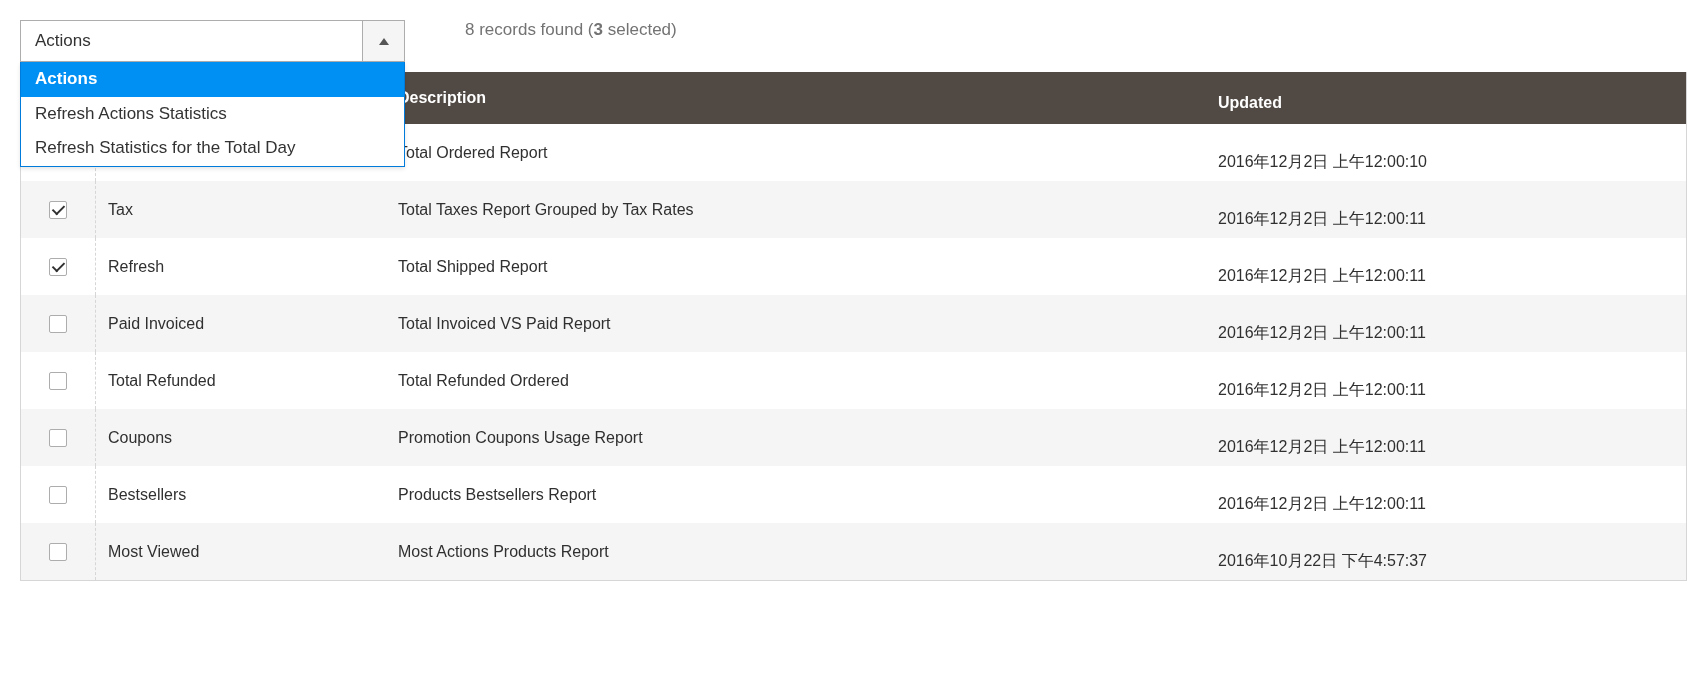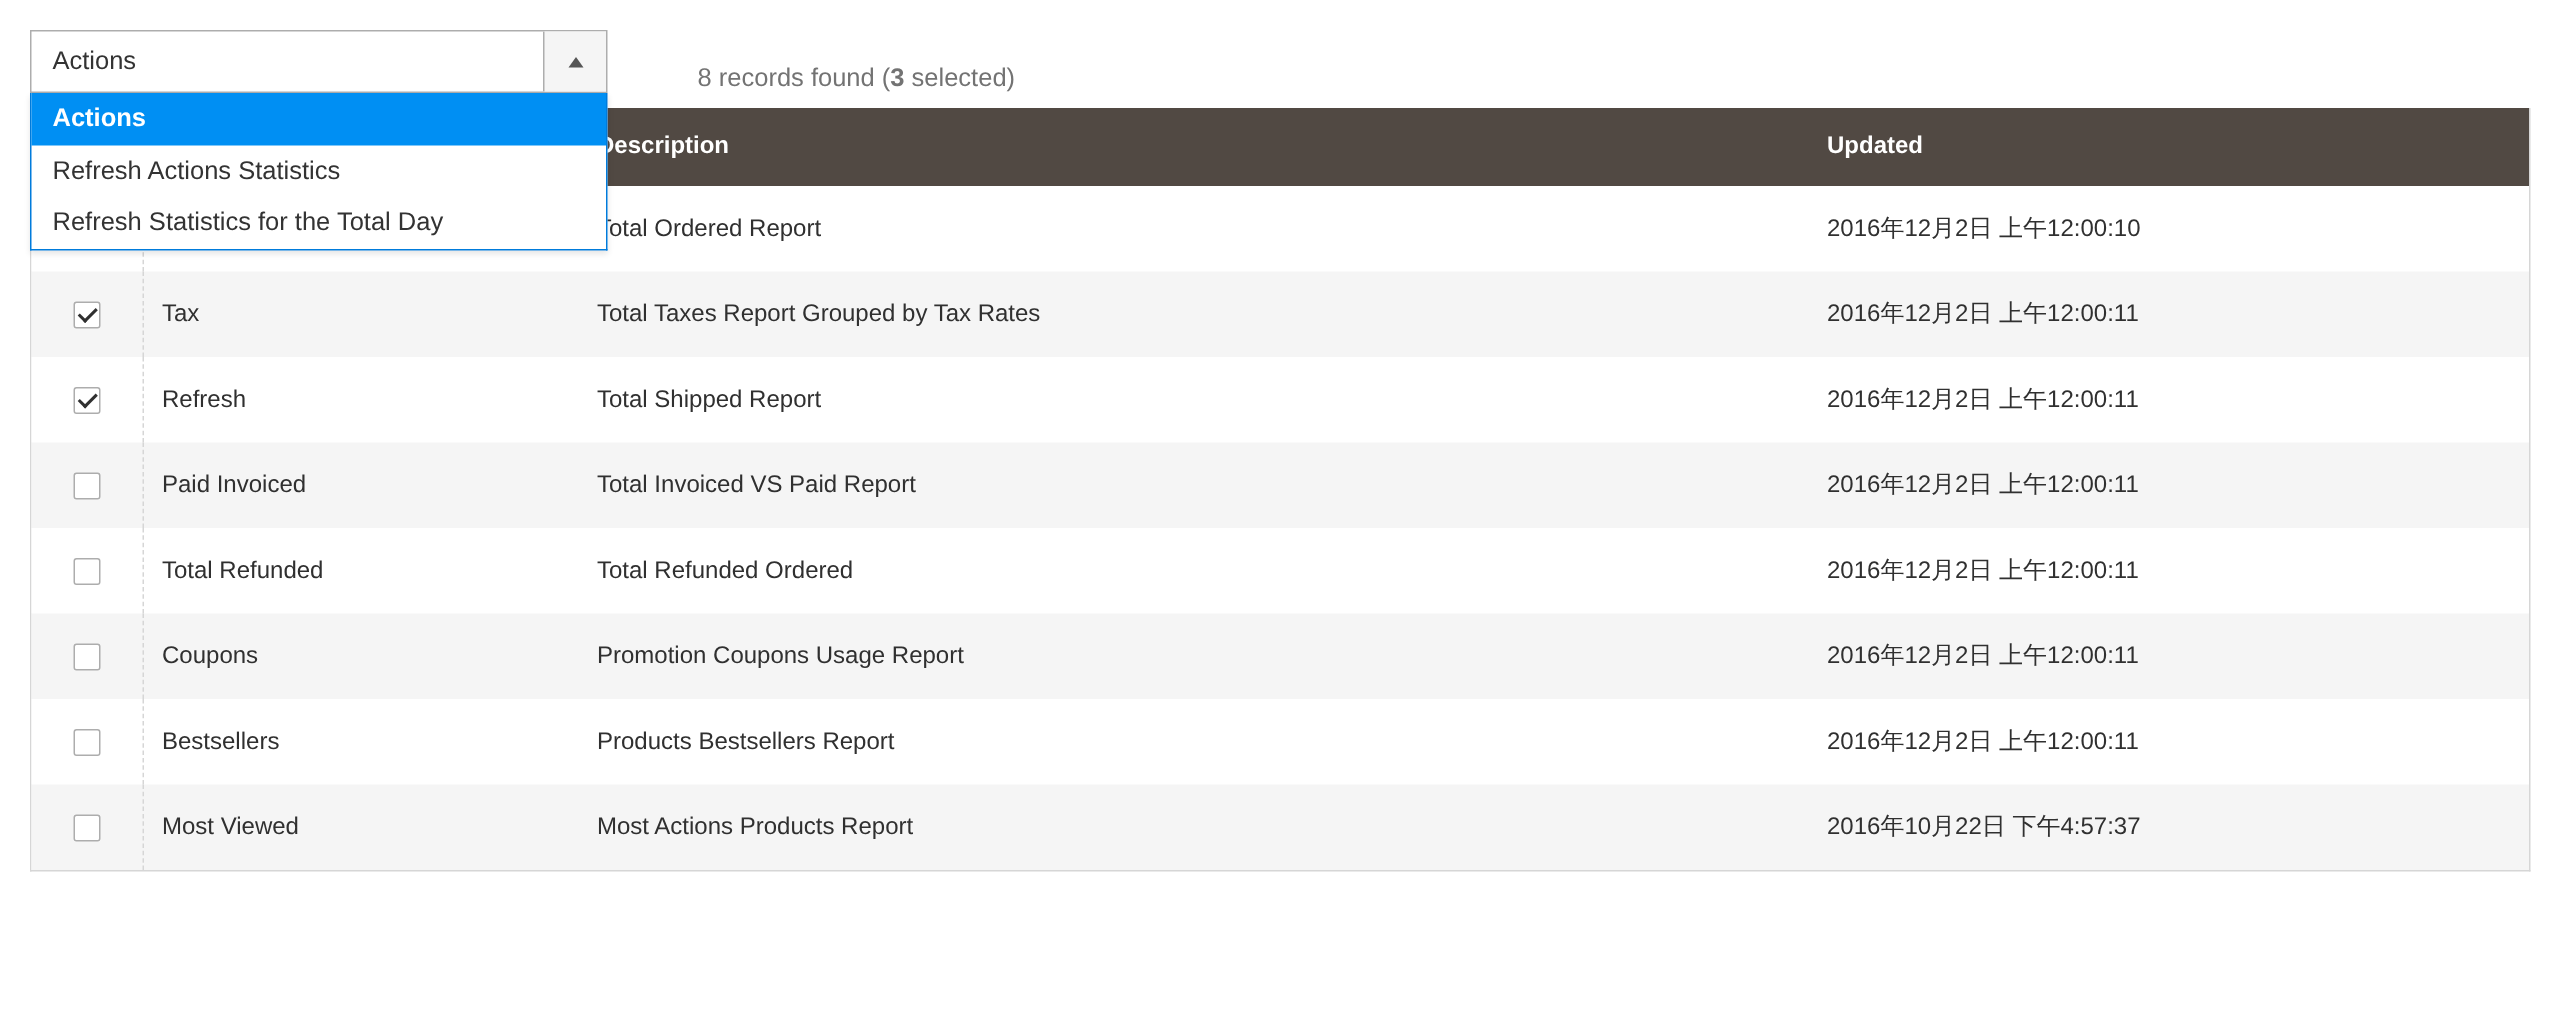--- a/index.html
+++ b/index.html
@@ -9,21 +9,21 @@
     }
     body {
       font-family: -apple-system, BlinkMacSystemFont, "Segoe UI", Helvetica, Arial, sans-serif;
       font-size: 15px;
       color: #303030;
       background: #fff;
       padding: 20px;
     }
     .toolbar {
       display: flex;
-      align-items: flex-end;
+      align-items: flex-start;
       gap: 60px;
       margin-bottom: 10px;
       position: relative;
     }
     .actions-dropdown-wrapper {
       position: relative;
       width: 385px;
     }
     .actions-select {
       width: 100%;
@@ -124,20 +124,21 @@
       display: flex;
       align-items: center;
       height: 100%;
     }
     .col-updated {
       width: 480px;
       padding: 0 12px;
       display: flex;
       align-items: center;
       height: 100%;
+      margin-top: 10px;
     }
     .grid-row {
       display: flex;
       height: 57px;
       align-items: stretch;
       font-size: 16px;
       color: #303030;
     }
     .grid-row:nth-child(even) {
       background: #fff;

